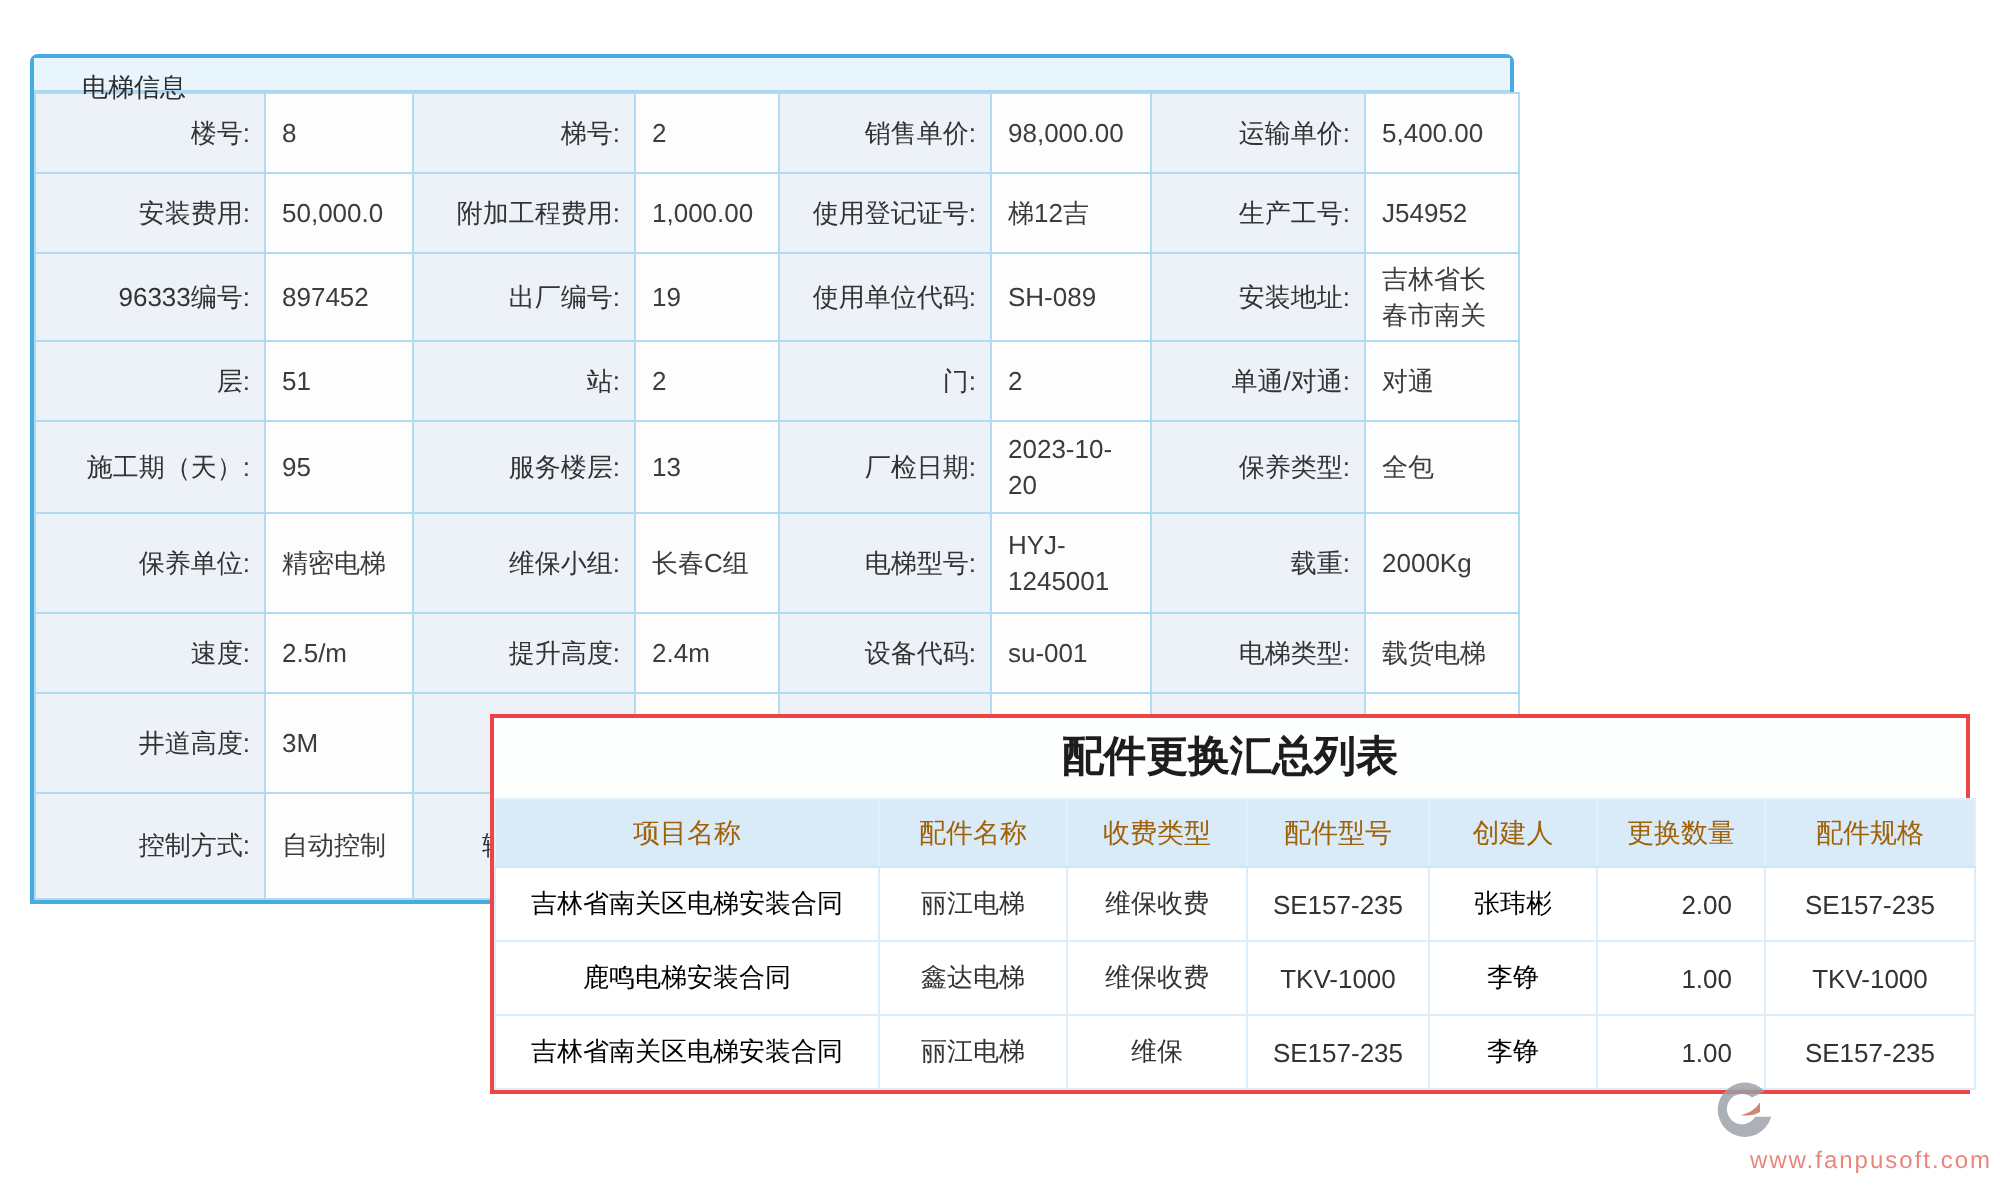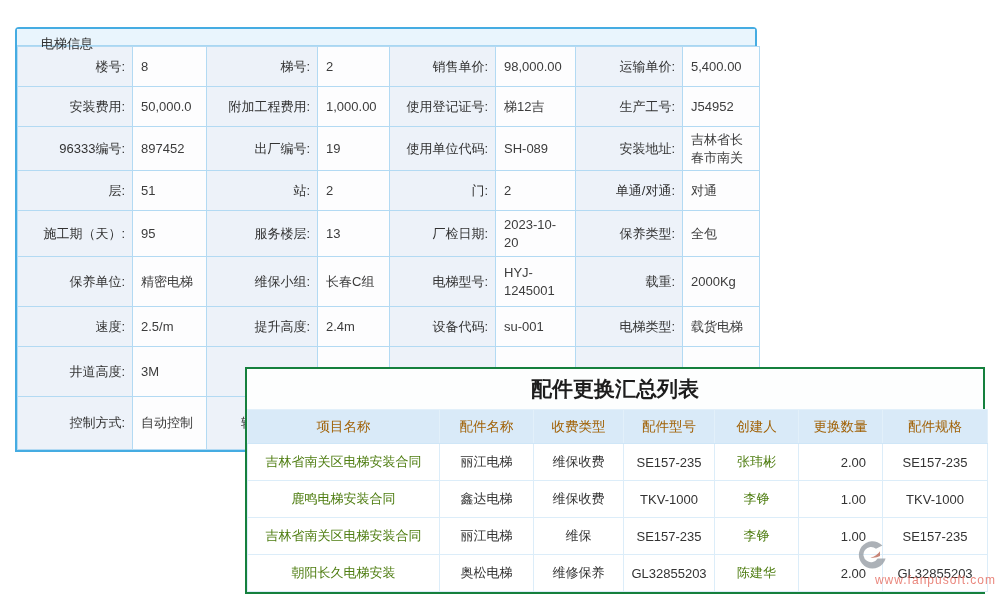--- a/index.html
+++ b/index.html
@@ -13,29 +13,29 @@
   .panel-header { height:17px; line-height:30px; background:#e9f5fd;
     border-bottom:1px solid #a9d7f2; font-size:13px; color:#2e2e2e; padding-left:24px; }
   table { border-collapse:collapse; table-layout:fixed; width:100%; }
   .form td { border:1px solid #b3daf3; font-size:13px; color:#333;
     padding:2px 6px; overflow:hidden; word-break:break-word; line-height:1.35; }
   .form td.lbl { background:#edf2f9; text-align:right; padding-right:7px; }
   .form td.val { background:#fdfdfe; text-align:left; padding-left:8px; color:#3c3c3c; }
   .form td.partial { text-align:left; padding-left:34px; white-space:nowrap; }
 
   
-  .overlay { position:absolute; left:245px; top:367px; width:740px;
-    border:2px solid #15803d; background:#fff; z-index:5; }
+  .overlay { position:absolute; left:245px; top:357px; width:740px;
+    border:2px solid #ef4444; background:#fff; z-index:5; }
   .overlay-title { height:40px; line-height:40px; text-align:center;
     font-size:21px; font-weight:bold; color:#1d1d1d; background:#fdfefe; }
   .grid th { background:#d9eaf8; color:#a16207; font-weight:normal; font-size:13.5px;
     height:34px; border:1px solid #e2f0fa; border-bottom:1px solid #cfe6f7; }
   .grid td { height:37px; border:1px solid #dcedf9; font-size:13px; color:#333;
     text-align:center; padding:0 4px; background:#fff; overflow:hidden; }
-  .grid td.link { color:#4d7c0f; cursor:pointer; }
+  .grid td.link { color:#000000; cursor:pointer; }
   .grid td.qty { text-align:right; padding-right:16px; }
 
   
   .watermark { position:absolute; left:856px; top:540px; z-index:9; width:140px;
     opacity:0.82; pointer-events:none; }
   .wm-row { display:flex; align-items:center; }
   .wm-logo { width:32px; height:32px; flex:0 0 32px; margin-right:2px; }
   .wm-brand { font-size:21px; font-weight:bold; color:#8f969e; letter-spacing:2px;
     opacity:0.75; white-space:nowrap; }
   .wm-url { font-size:12px; color:#e25b4e; letter-spacing:1px; text-align:right;
@@ -198,29 +198,20 @@
           </tr>
           <tr>
             <td class="link">吉林省南关区电梯安装合同</td>
             <td class="">丽江电梯</td>
             <td class="">维保</td>
             <td class="">SE157-235</td>
             <td class="link">李铮</td>
             <td class=" qty">1.00</td>
             <td class="">SE157-235</td>
           </tr>
-          <tr>
-            <td class="link">朝阳长久电梯安装</td>
-            <td class="">奥松电梯</td>
-            <td class="">维修保养</td>
-            <td class="">GL32855203</td>
-            <td class="link">陈建华</td>
-            <td class=" qty">2.00</td>
-            <td class="">GL32855203</td>
-          </tr>
         </tbody>
     </table>
   </div>
 
   <div class="watermark">
     <div class="wm-row">
       <svg class="wm-logo" viewBox="0 0 40 40">
         <path d="M33 7 A17 17 0 1 0 37 23 L27 23 A9.5 9.5 0 1 1 25 11 Z" fill="#9aa1a8"></path>
         <path d="M30 14 q-4 6 -12 8 q7 1 12 -2 Z" fill="#b3543f" opacity="0.85"></path>
       </svg>

